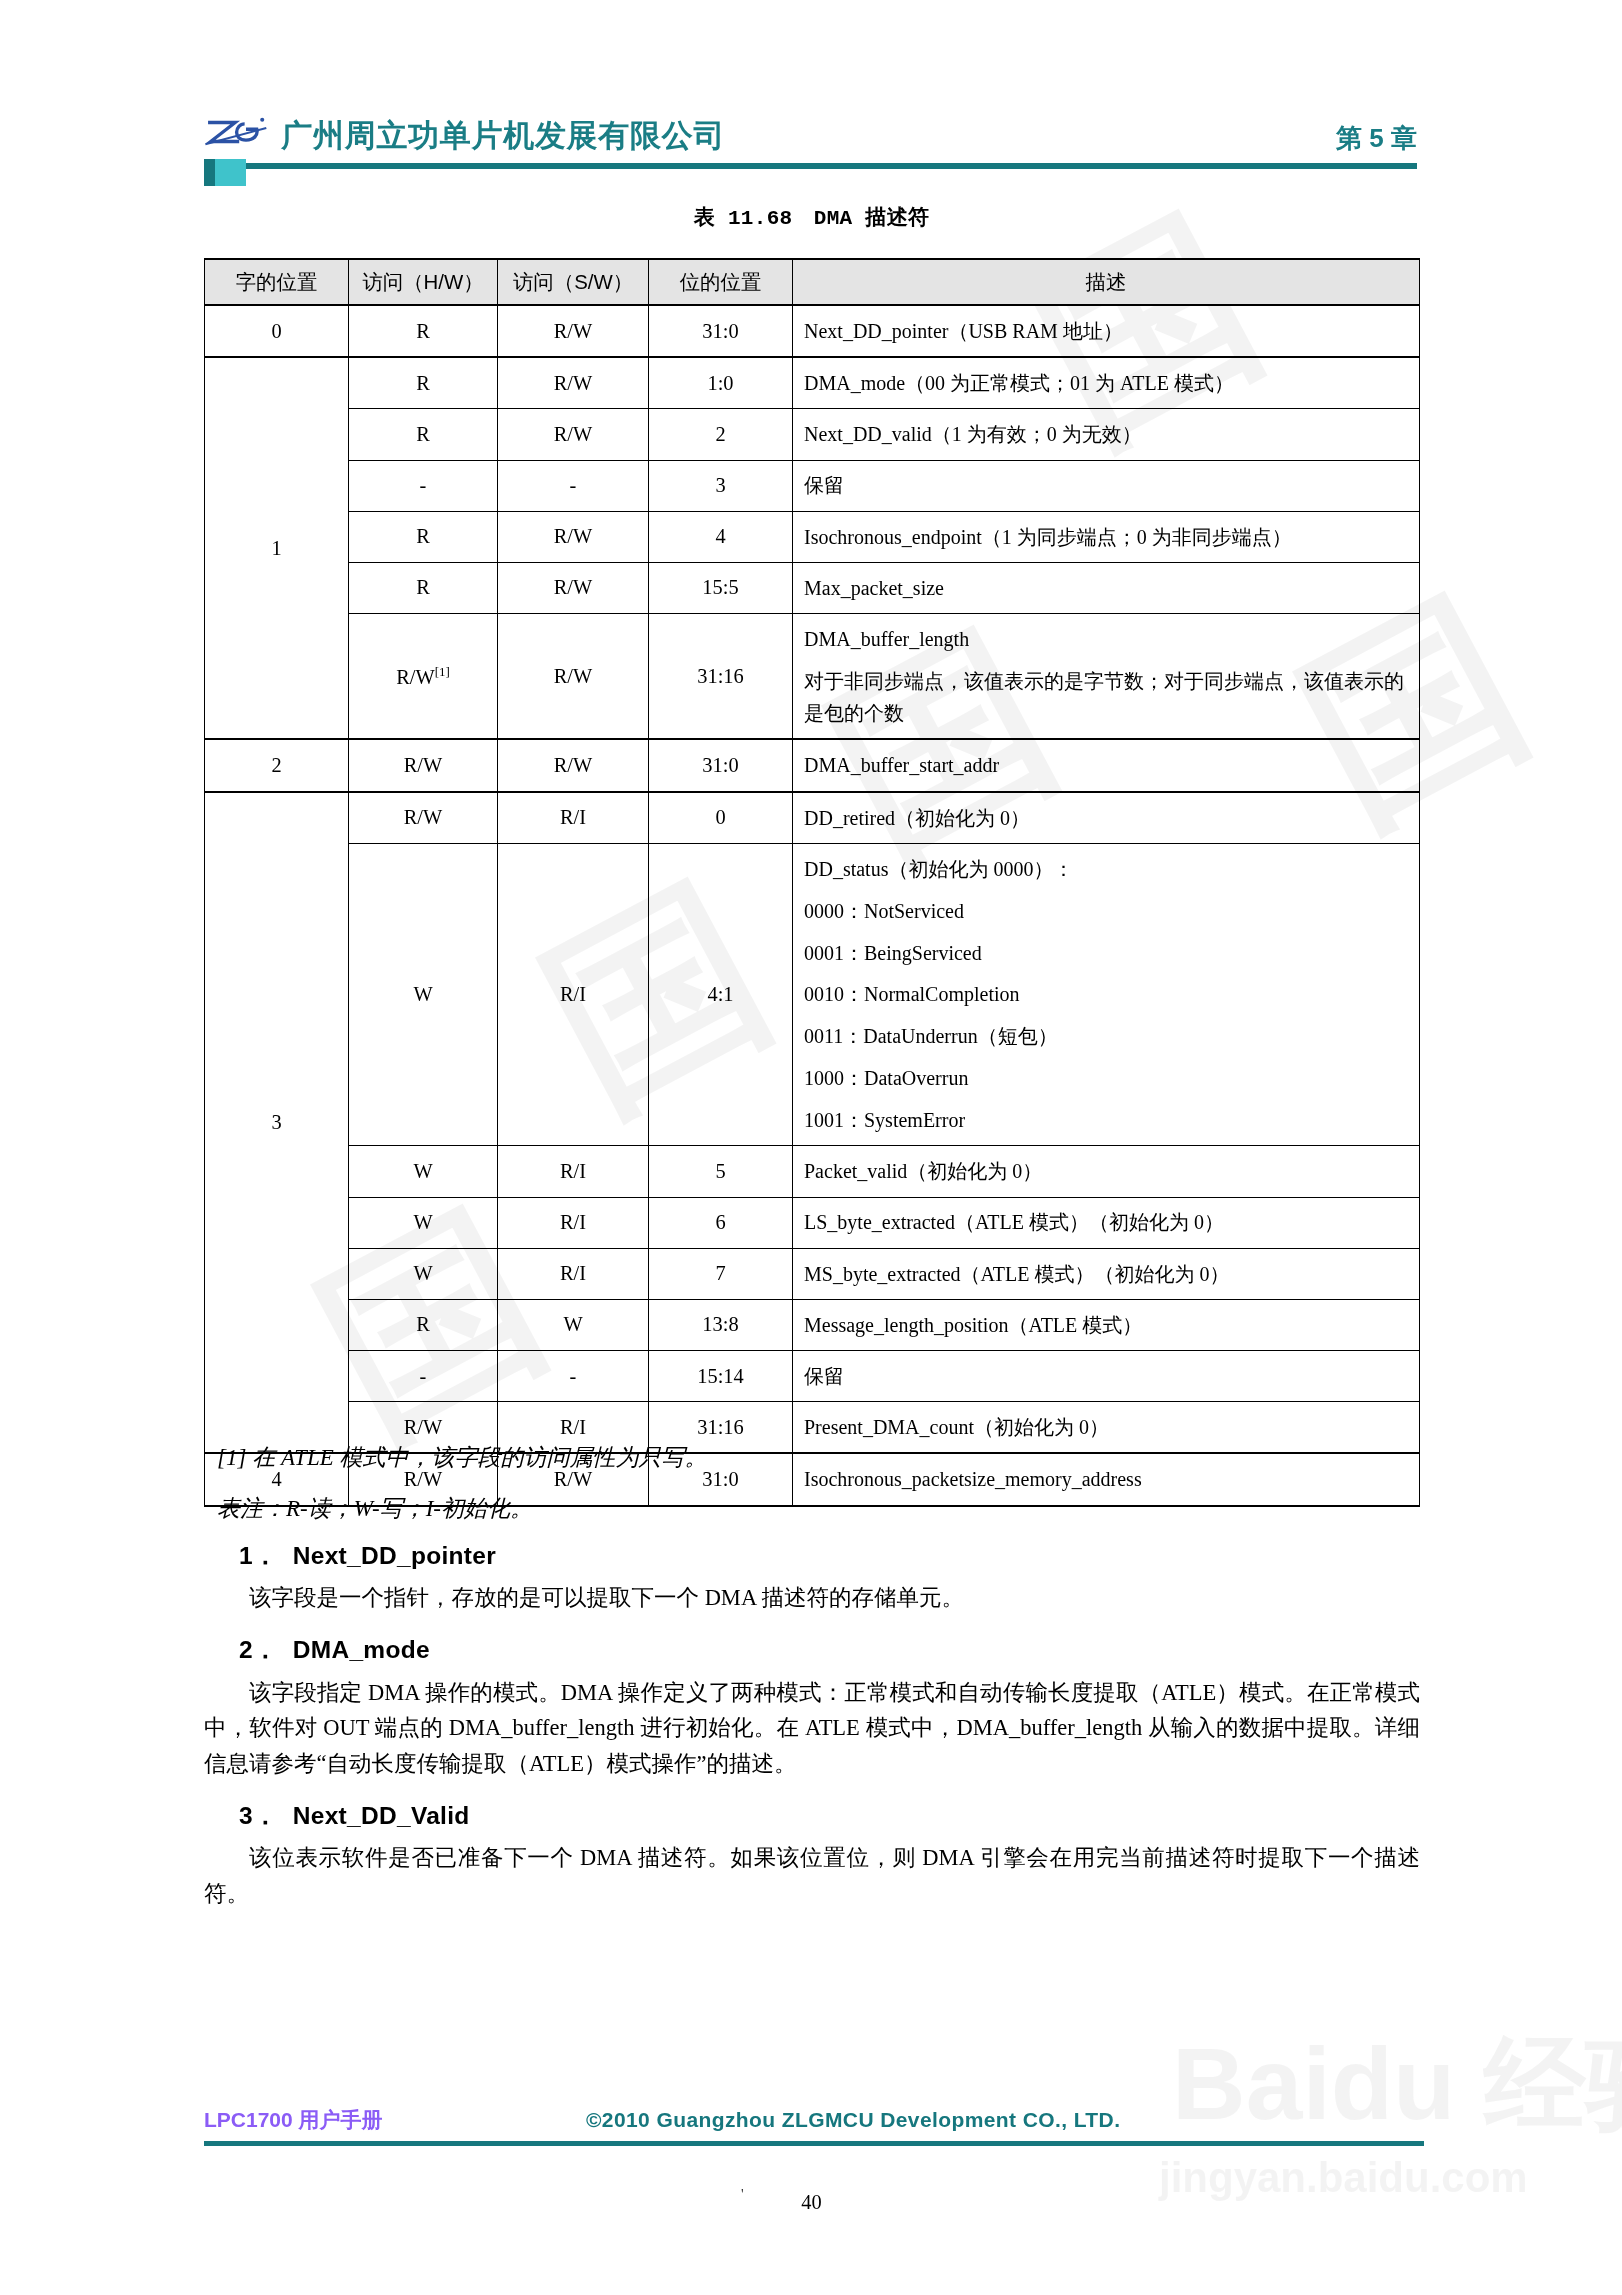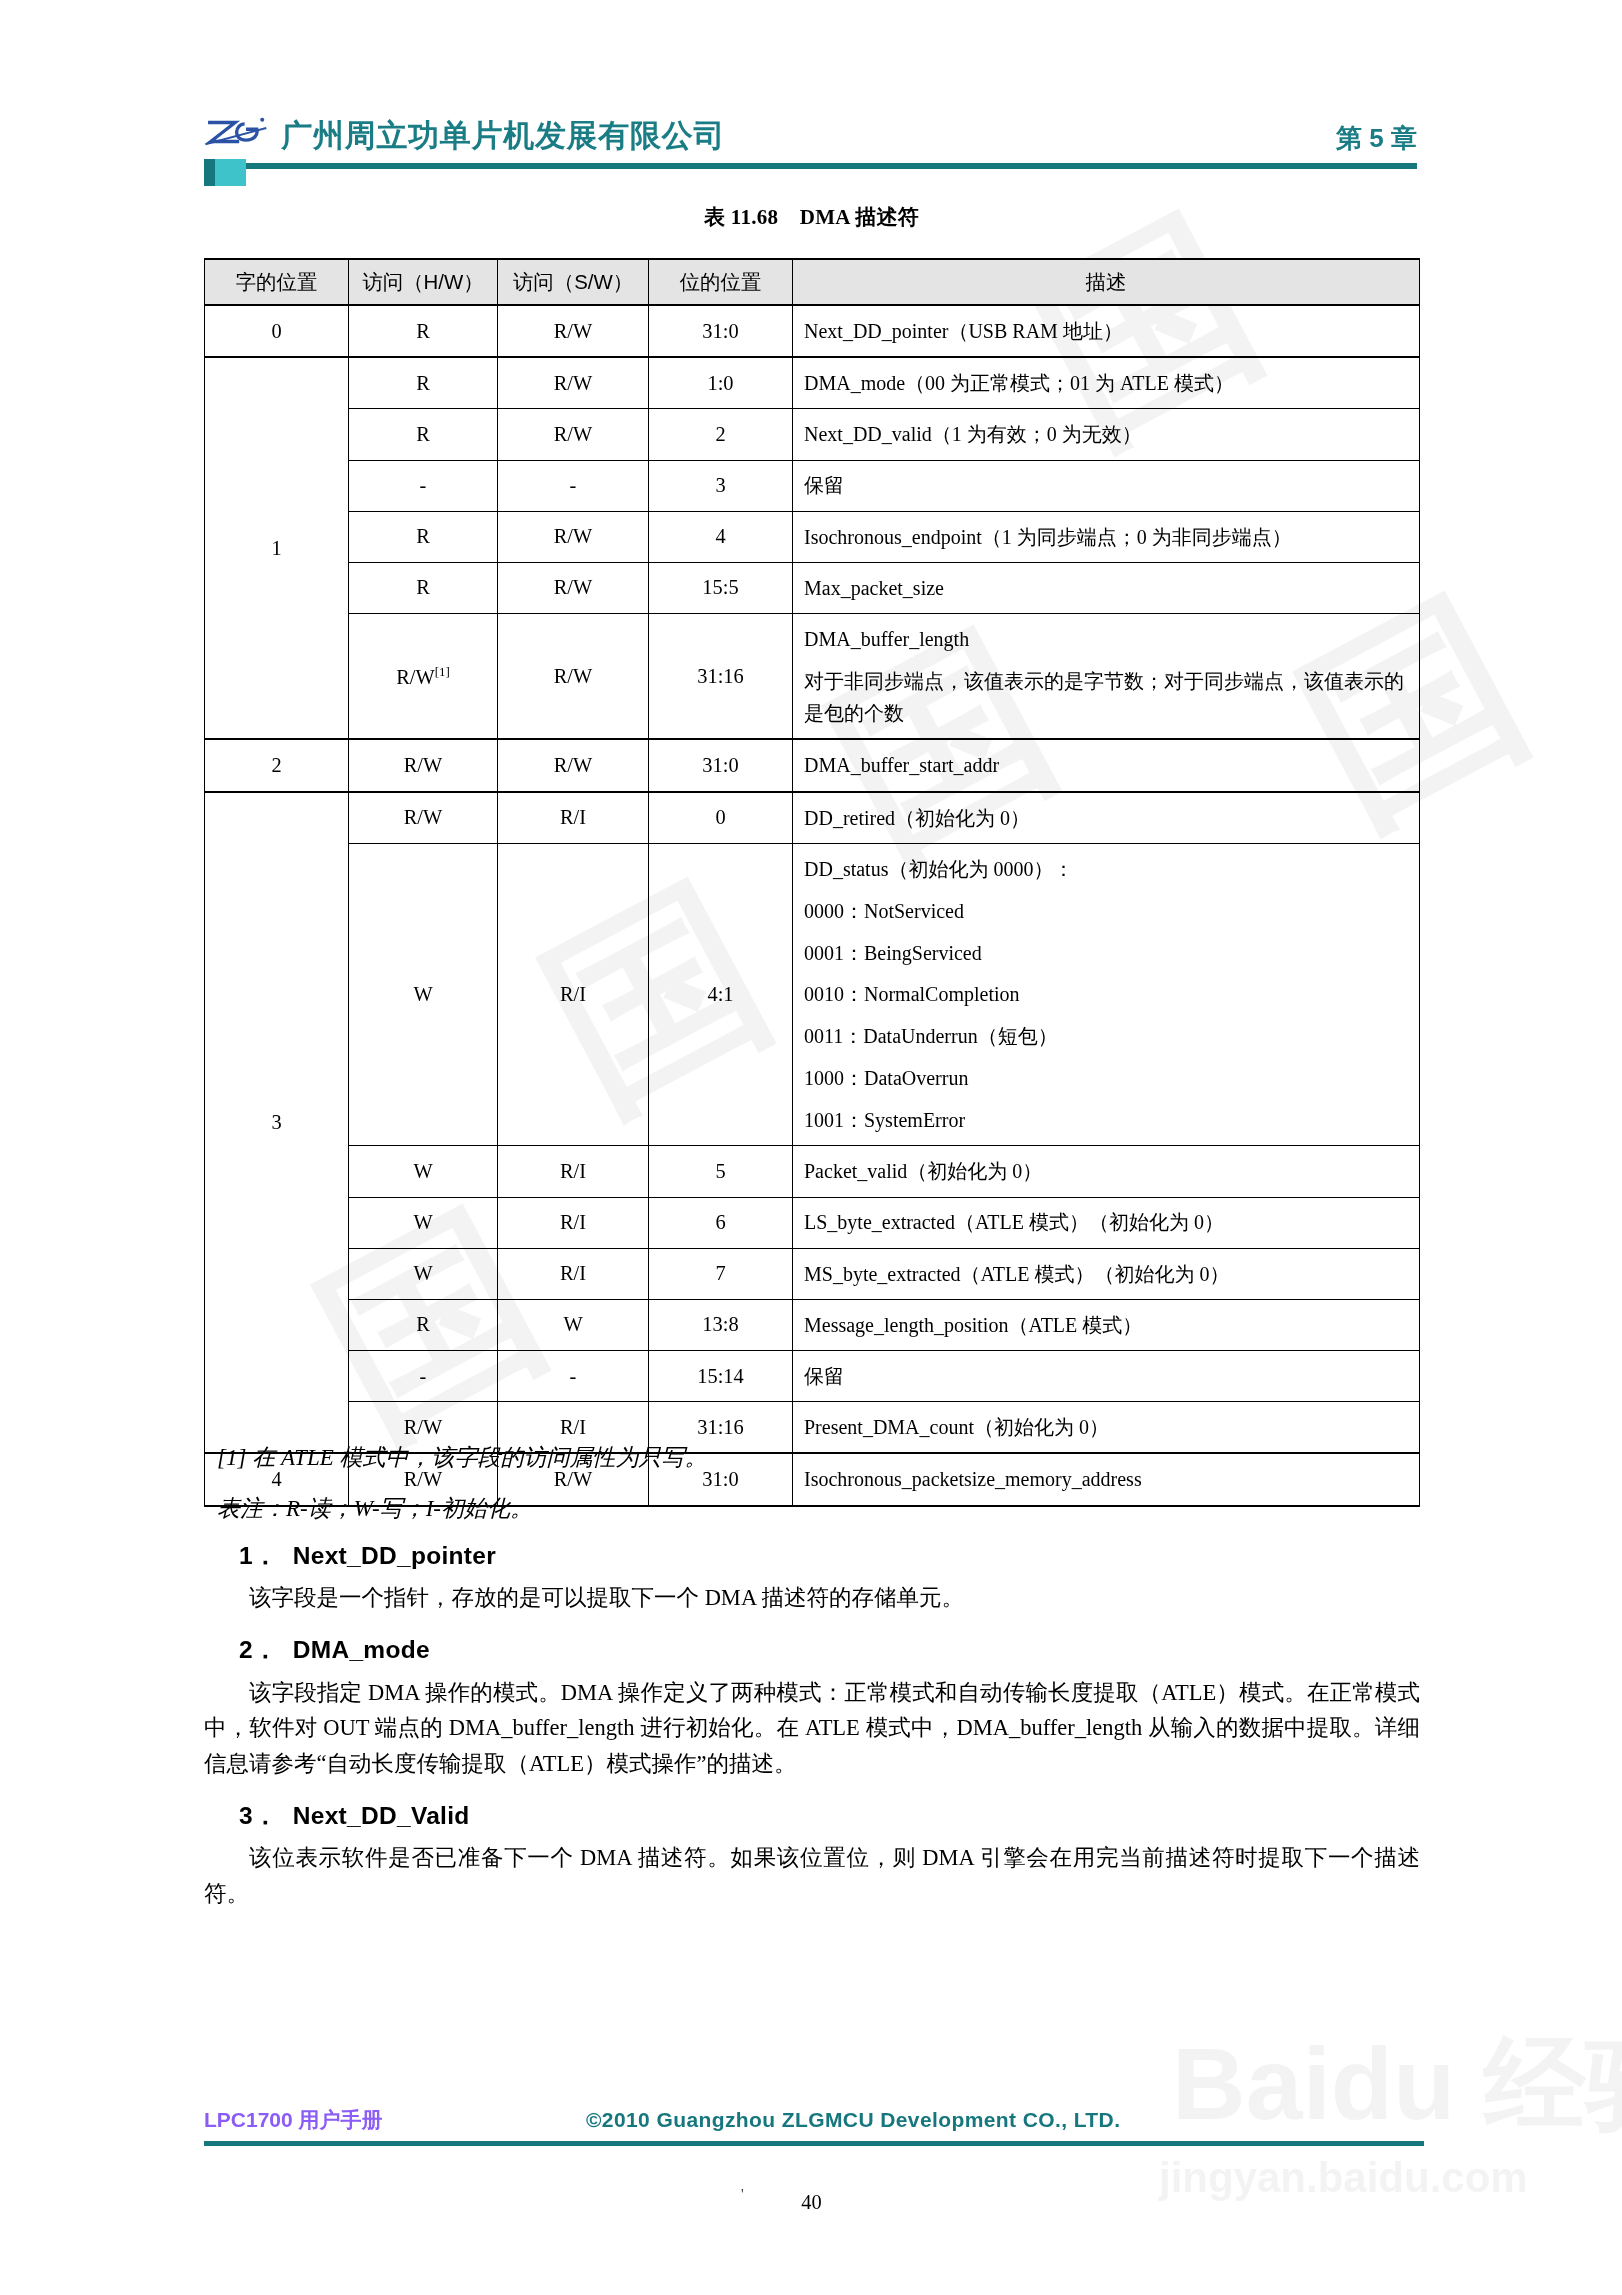--- a/index.html
+++ b/index.html
@@ -124,21 +124,21 @@
     background: #16777e;
   }
 
   
   .table-caption {
     position: absolute;
     left: 0;
     top: 203px;
     width: 1623px;
     text-align: center;
-    font-family: Liberation Serif, serif;
+    font-family: Liberation Mono, monospace;
     font-weight: bold;
     font-size: 21px;
     letter-spacing: 0.3px;
     z-index: 5;
   }
 
   
   .tbl-wrap {
     position: absolute;
     left: 204px;

